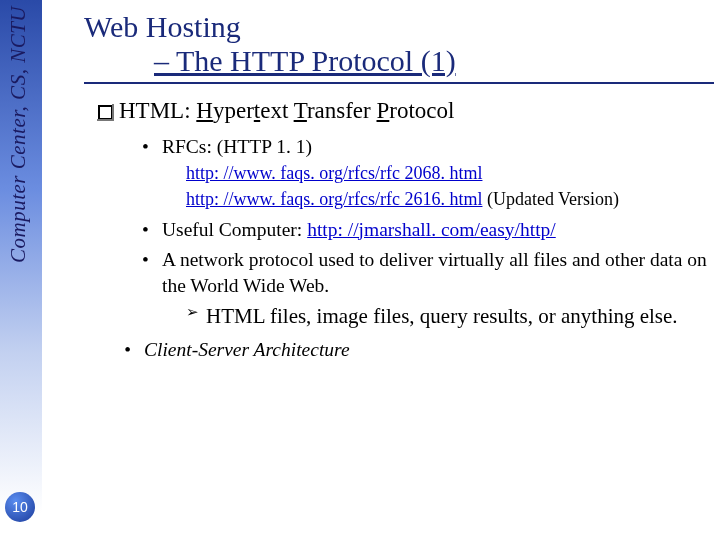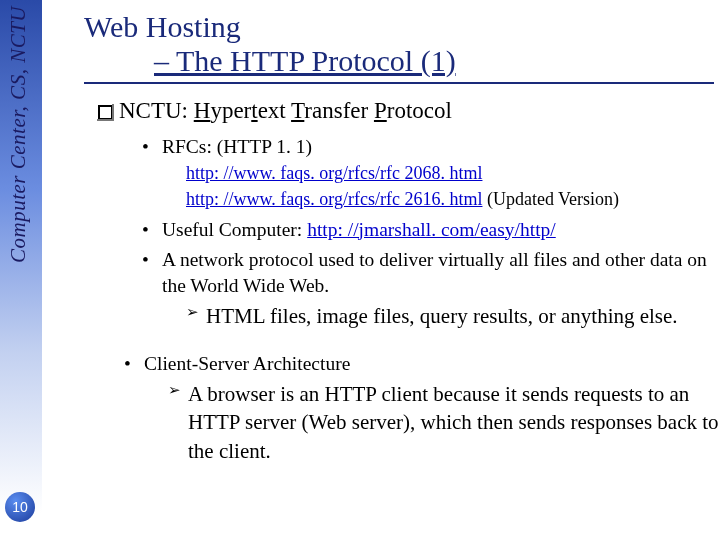--- a/index.html
+++ b/index.html
@@ -137,21 +137,21 @@
     margin-bottom: 2px;
   }
   .arrow-list > li::before {
     content: "➢";
     position: absolute;
     left: 0;
     top: 0;
     color: #000;
     font-size: 15px;
   }
-  .ul1b { list-style: none; margin-left: 40px; margin-top: 20px; }
+  .ul1b { list-style: none; margin-left: 40px; margin-top: 6px; font-style: italic; }
   .ul1b > li {
     font-size: 19.5px;
     color: #000;
     margin-bottom: 4px;
     position: relative;
     padding-left: 20px;
     line-height: 1.35;
   }
   .ul1b > li::before {
     content: "•";
@@ -170,21 +170,21 @@
 </div>
 
 <div class="content">
   <div class="title-block">
     <div class="title-line1">Web Hosting</div>
     <div class="title-line2">– The HTTP Protocol (1)</div>
   </div>
   <hr class="hr">
 
   <div class="q-line">
-    <span class="q-box"></span><span>NCTU: </span><span class="underline-red">H</span><span>yper</span><span class="underline-red">t</span><span>ext </span><span class="underline-red">T</span><span>ransfer </span><span class="underline-red">P</span><span>rotocol</span>
+    <span class="q-box"></span><span>HTML: </span><span class="underline-red">H</span><span>yper</span><span class="underline-red">t</span><span>ext </span><span class="underline-red">T</span><span>ransfer </span><span class="underline-red">P</span><span>rotocol</span>
   </div>
 
   <ul class="ul1">
     <li>
       <span>RFCs: (HTTP 1. 1)</span>
       <div class="sub-block">
         <a class="link" href="#">http: //www. faqs. org/rfcs/rfc 2068. html</a><br>
         <a class="link" href="#">http: //www. faqs. org/rfcs/rfc 2616. html</a><span>  (Updated Version)</span>
       </div>
     </li>
@@ -195,18 +195,15 @@
       <span>A network protocol used to deliver virtually all files and other data on the World Wide Web.</span>
       <ul class="arrow-list">
         <li><span>HTML files, image files, query results, or anything else.</span></li>
       </ul>
     </li>
   </ul>
 
   <ul class="ul1b">
     <li>
       <span>Client-Server Architecture</span>
-      <ul class="arrow-list">
-        <li><span>A browser is an HTTP client because it sends requests to an HTTP server (Web server), which then sends responses back to the client.</span></li>
-      </ul>
     </li>
   </ul>
 </div>
 
 </body></html>

